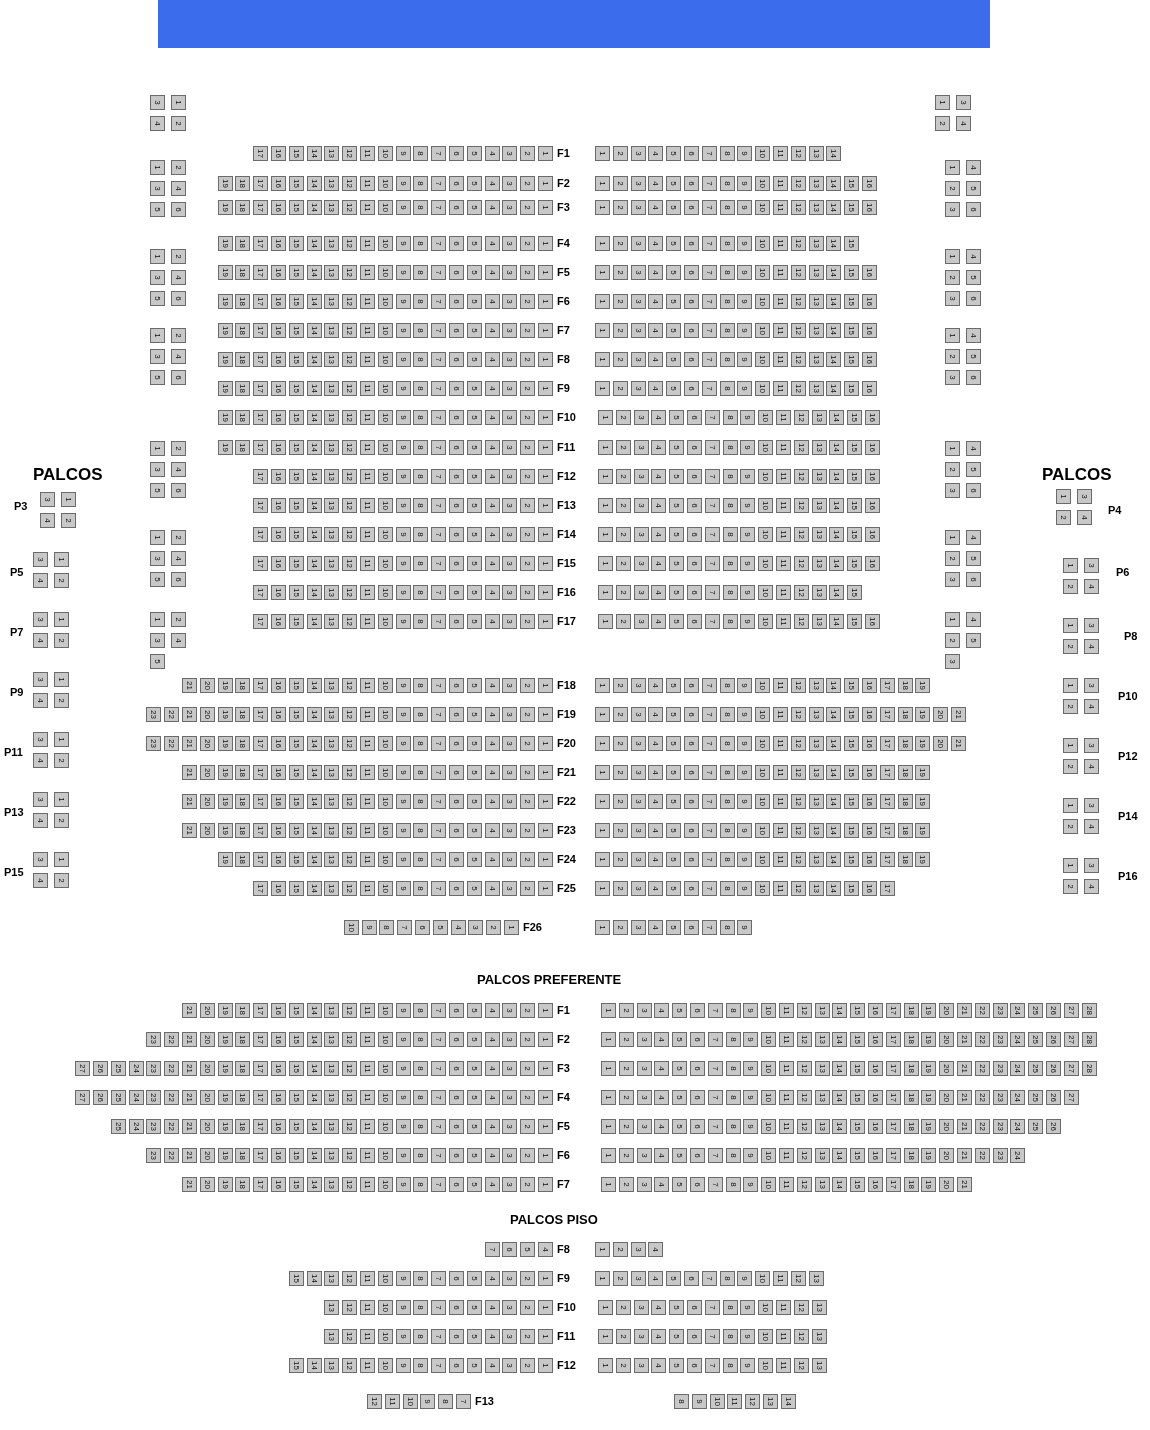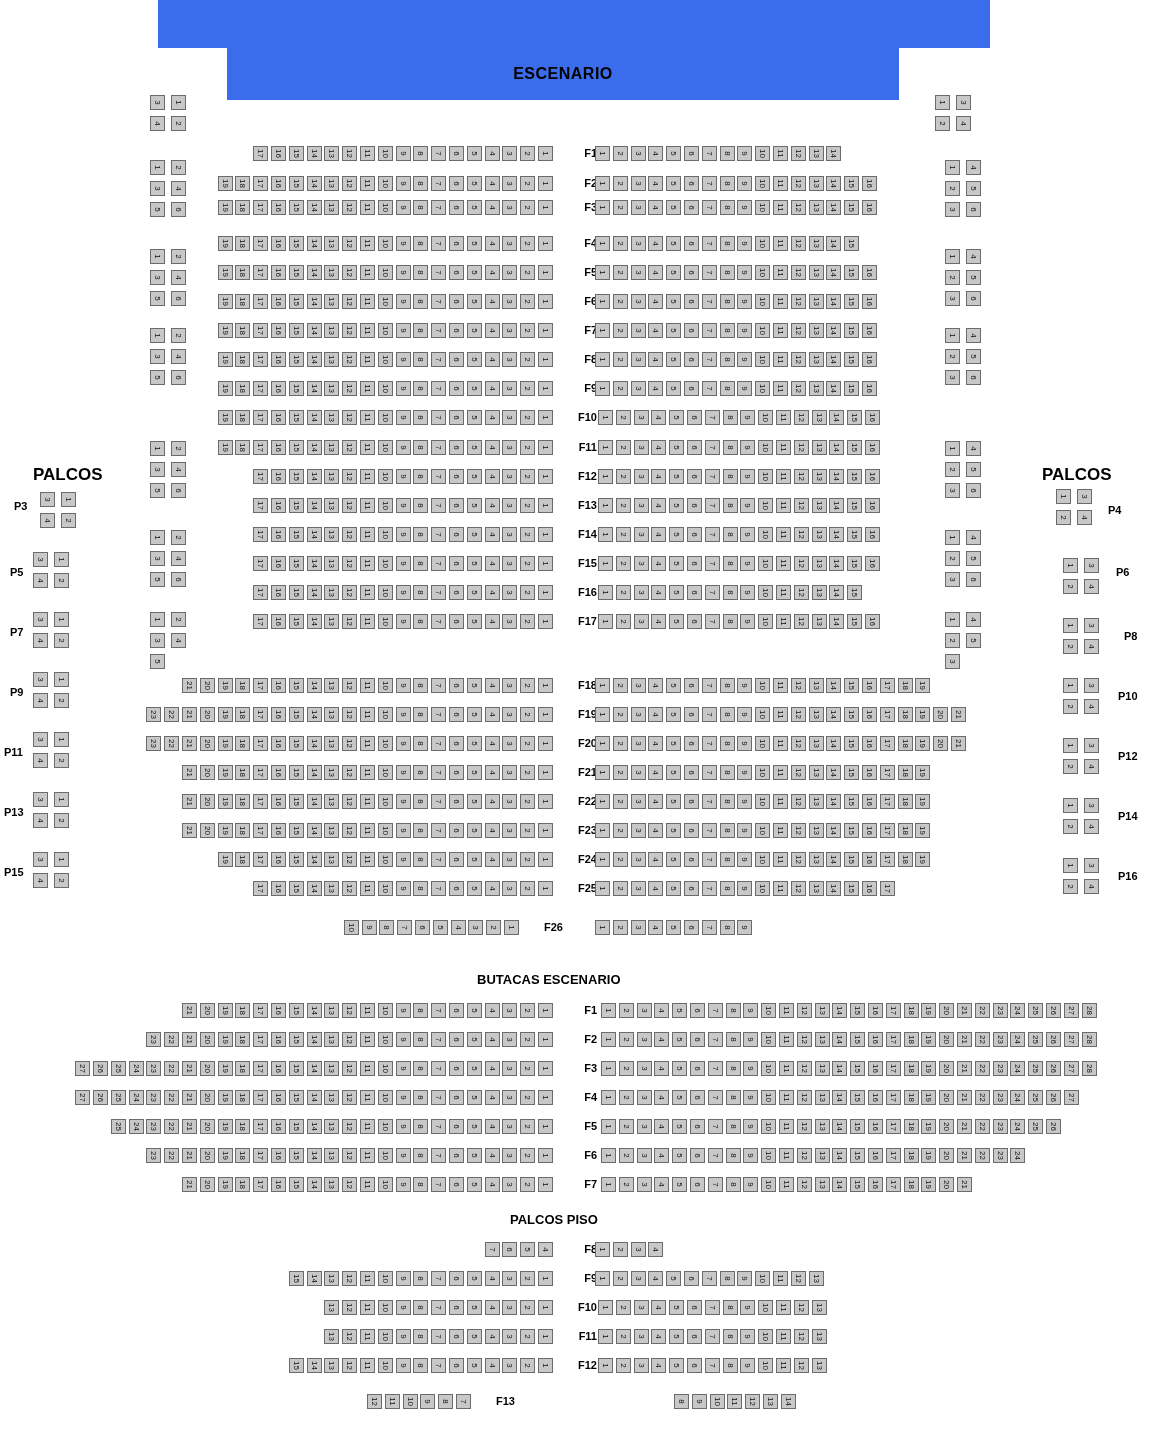--- a/index.html
+++ b/index.html
@@ -39,21 +39,21 @@
     font-family:"Liberation Sans", sans-serif;
     transform:rotate(90deg);
     overflow:hidden;
   }
   .rowlabel{
     position:absolute;
     font-size:11px;
     font-weight:bold;
     color:#000;
     white-space:nowrap;
-    text-align:right;
+    text-align:left;
   }
   .sectiontitle{
     position:absolute;
     font-size:13px;
     font-weight:bold;
     color:#000;
     white-space:nowrap;
   }
   .palcoword{
     position:absolute;
@@ -69,21 +69,20 @@
     color:#000;
     white-space:nowrap;
   }
 </style>
 </head>
 <body>
 
 <div id="stage-wrap">
 
   <div class="stage-upper"></div>
-  <div class="stage-lower">ESCENARIO</div>
 
   <div id="dynamic-layer">
       <div class="seat" style="left: 253.2px; top: 146px;">17</div>
       <div class="seat" style="left: 271px; top: 146px;">16</div>
       <div class="seat" style="left: 288.8px; top: 146px;">15</div>
       <div class="seat" style="left: 306.6px; top: 146px;">14</div>
       <div class="seat" style="left: 324.4px; top: 146px;">13</div>
       <div class="seat" style="left: 342.2px; top: 146px;">12</div>
       <div class="seat" style="left: 360px; top: 146px;">11</div>
       <div class="seat" style="left: 377.8px; top: 146px;">10</div>
@@ -1653,19 +1652,19 @@
       <div class="seat" style="left: 1063px; top: 798px;">1</div>
       <div class="seat" style="left: 1084px; top: 798px;">3</div>
       <div class="seat" style="left: 1063px; top: 819px;">2</div>
       <div class="seat" style="left: 1084px; top: 819px;">4</div>
       <div class="palcolabel" style="left: 1118px; top: 810px;">P14</div>
       <div class="seat" style="left: 1063px; top: 858px;">1</div>
       <div class="seat" style="left: 1084px; top: 858px;">3</div>
       <div class="seat" style="left: 1063px; top: 879px;">2</div>
       <div class="seat" style="left: 1084px; top: 879px;">4</div>
       <div class="palcolabel" style="left: 1118px; top: 870px;">P16</div>
-      <div class="sectiontitle" style="left: 477px; top: 972px;">BUTACAS ESCENARIO</div>
+      <div class="sectiontitle" style="left: 477px; top: 972px;">PALCOS PREFERENTE</div>
       <div class="sectiontitle" style="left: 510px; top: 1212px;">PALCOS PISO</div>
       <div class="palcoword" style="left: 33px; top: 465px;">PALCOS</div>
       <div class="palcoword" style="left: 1042px; top: 465px;">PALCOS</div>
     </div>
 
 </div>
 
 </body></html>

